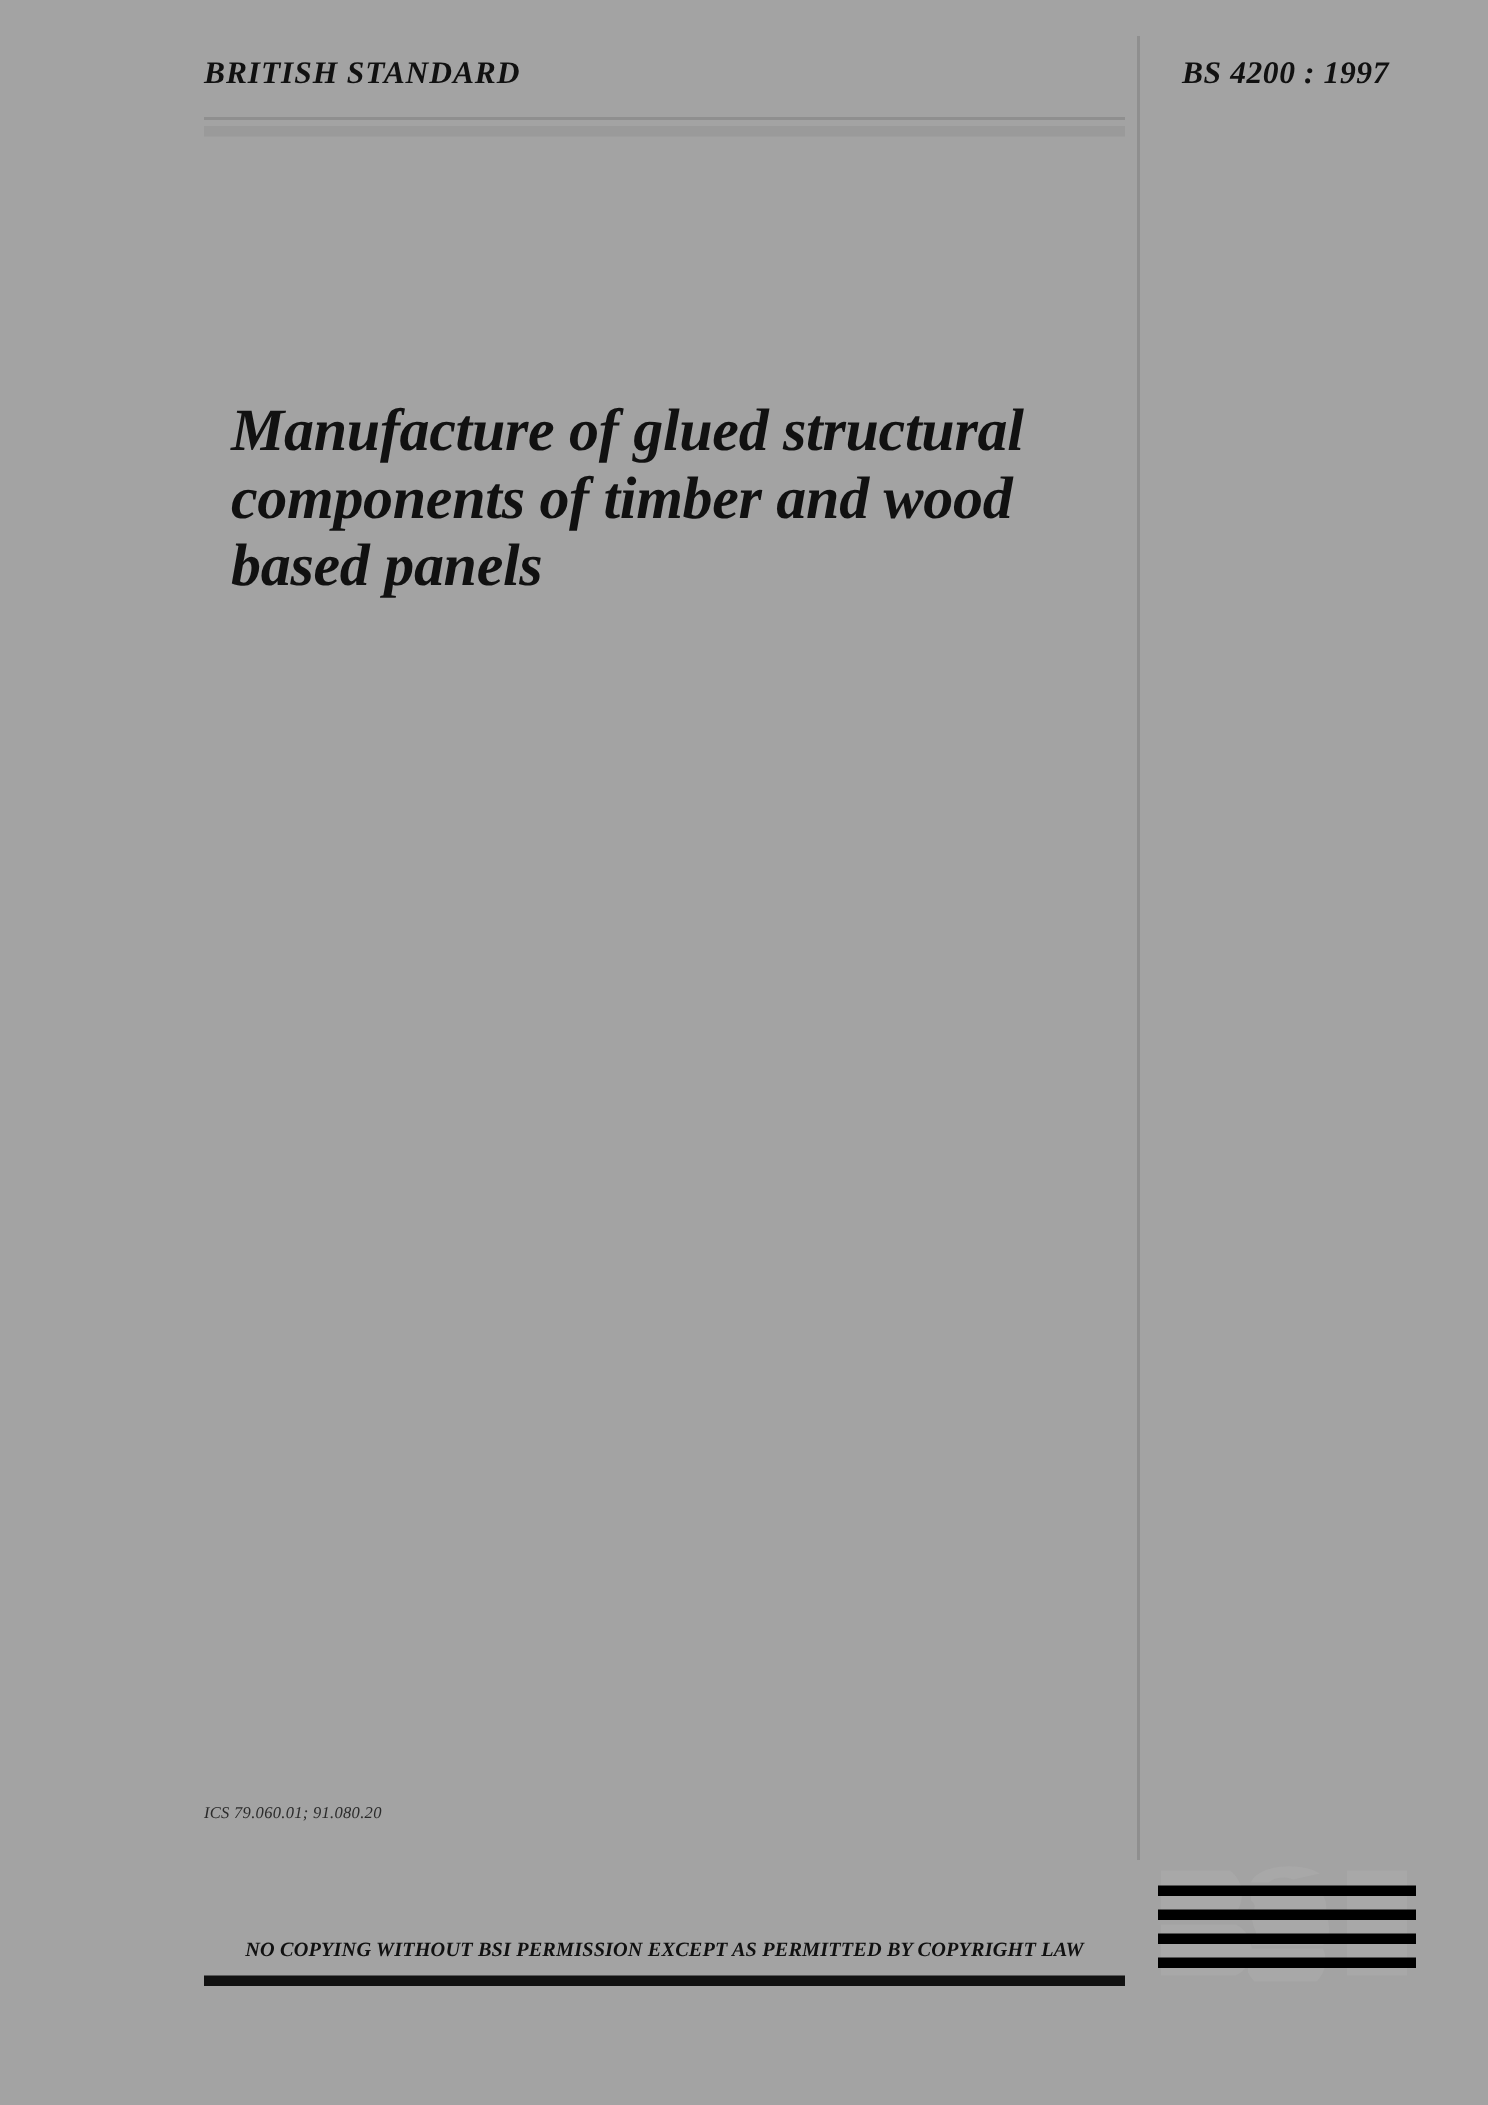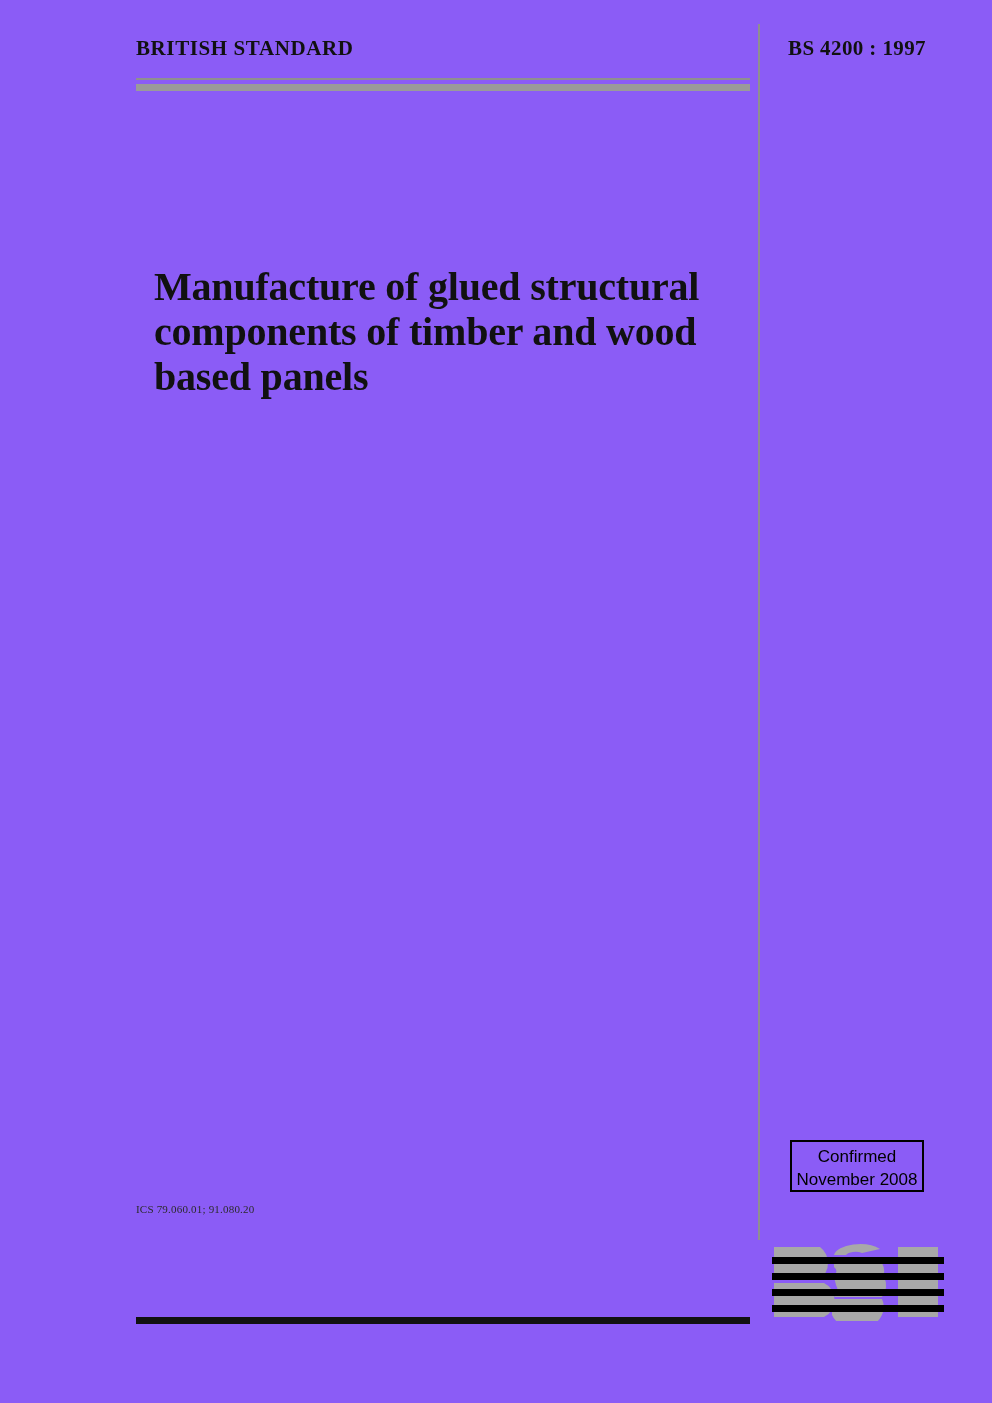--- a/index.html
+++ b/index.html
@@ -12,21 +12,22 @@
     height: 1403px;
     position: relative;
     font-family: "Liberation Serif", serif;
     color: #000000;
     overflow: hidden;
   }
 
   .page {
     position: absolute;
     inset: 0;
-    background: #8b5cf6;
+    background: #a3a3a3;
+    font-style: italic;
   }
 
   
   .header-label {
     position: absolute;
     left: 136px;
     top: 36px;
     font-family: "Liberation Serif", serif;
     font-weight: bold;
     font-size: 21px;
@@ -168,27 +169,24 @@
   <div class="header-ref">BS 4200 : 1997</div>
 
   <div class="rule-thin"></div>
   <div class="rule-thick"></div>
 
   <div class="v-divider"></div>
 
 
   <div class="main-title">Manufacture of glued structural components of timber and wood based panels</div>
 
-  <div class="confirmed-box">
-    <div>Confirmed</div>
-    <div>November 2008</div>
-  </div>
 
   <div class="ics">ICS 79.060.01; 91.080.20</div>
 
+  <div class="footer-note">NO COPYING WITHOUT BSI PERMISSION EXCEPT AS PERMITTED BY COPYRIGHT LAW</div>
 
   <div class="footer-rule"></div>
 
   <div class="bsi-logo">
     <svg width="172" height="78" viewBox="0 0 172 78" xmlns="http://www.w3.org/2000/svg" aria-hidden="true">
       <g fill="#a8a8a8">
 
         <path d="M2 4 h46 a20 20 0 0 1 0 32 h-46 z"></path>
         <path d="M2 40 h50 a19 19 0 0 1 0 34 h-50 z"></path>
 

